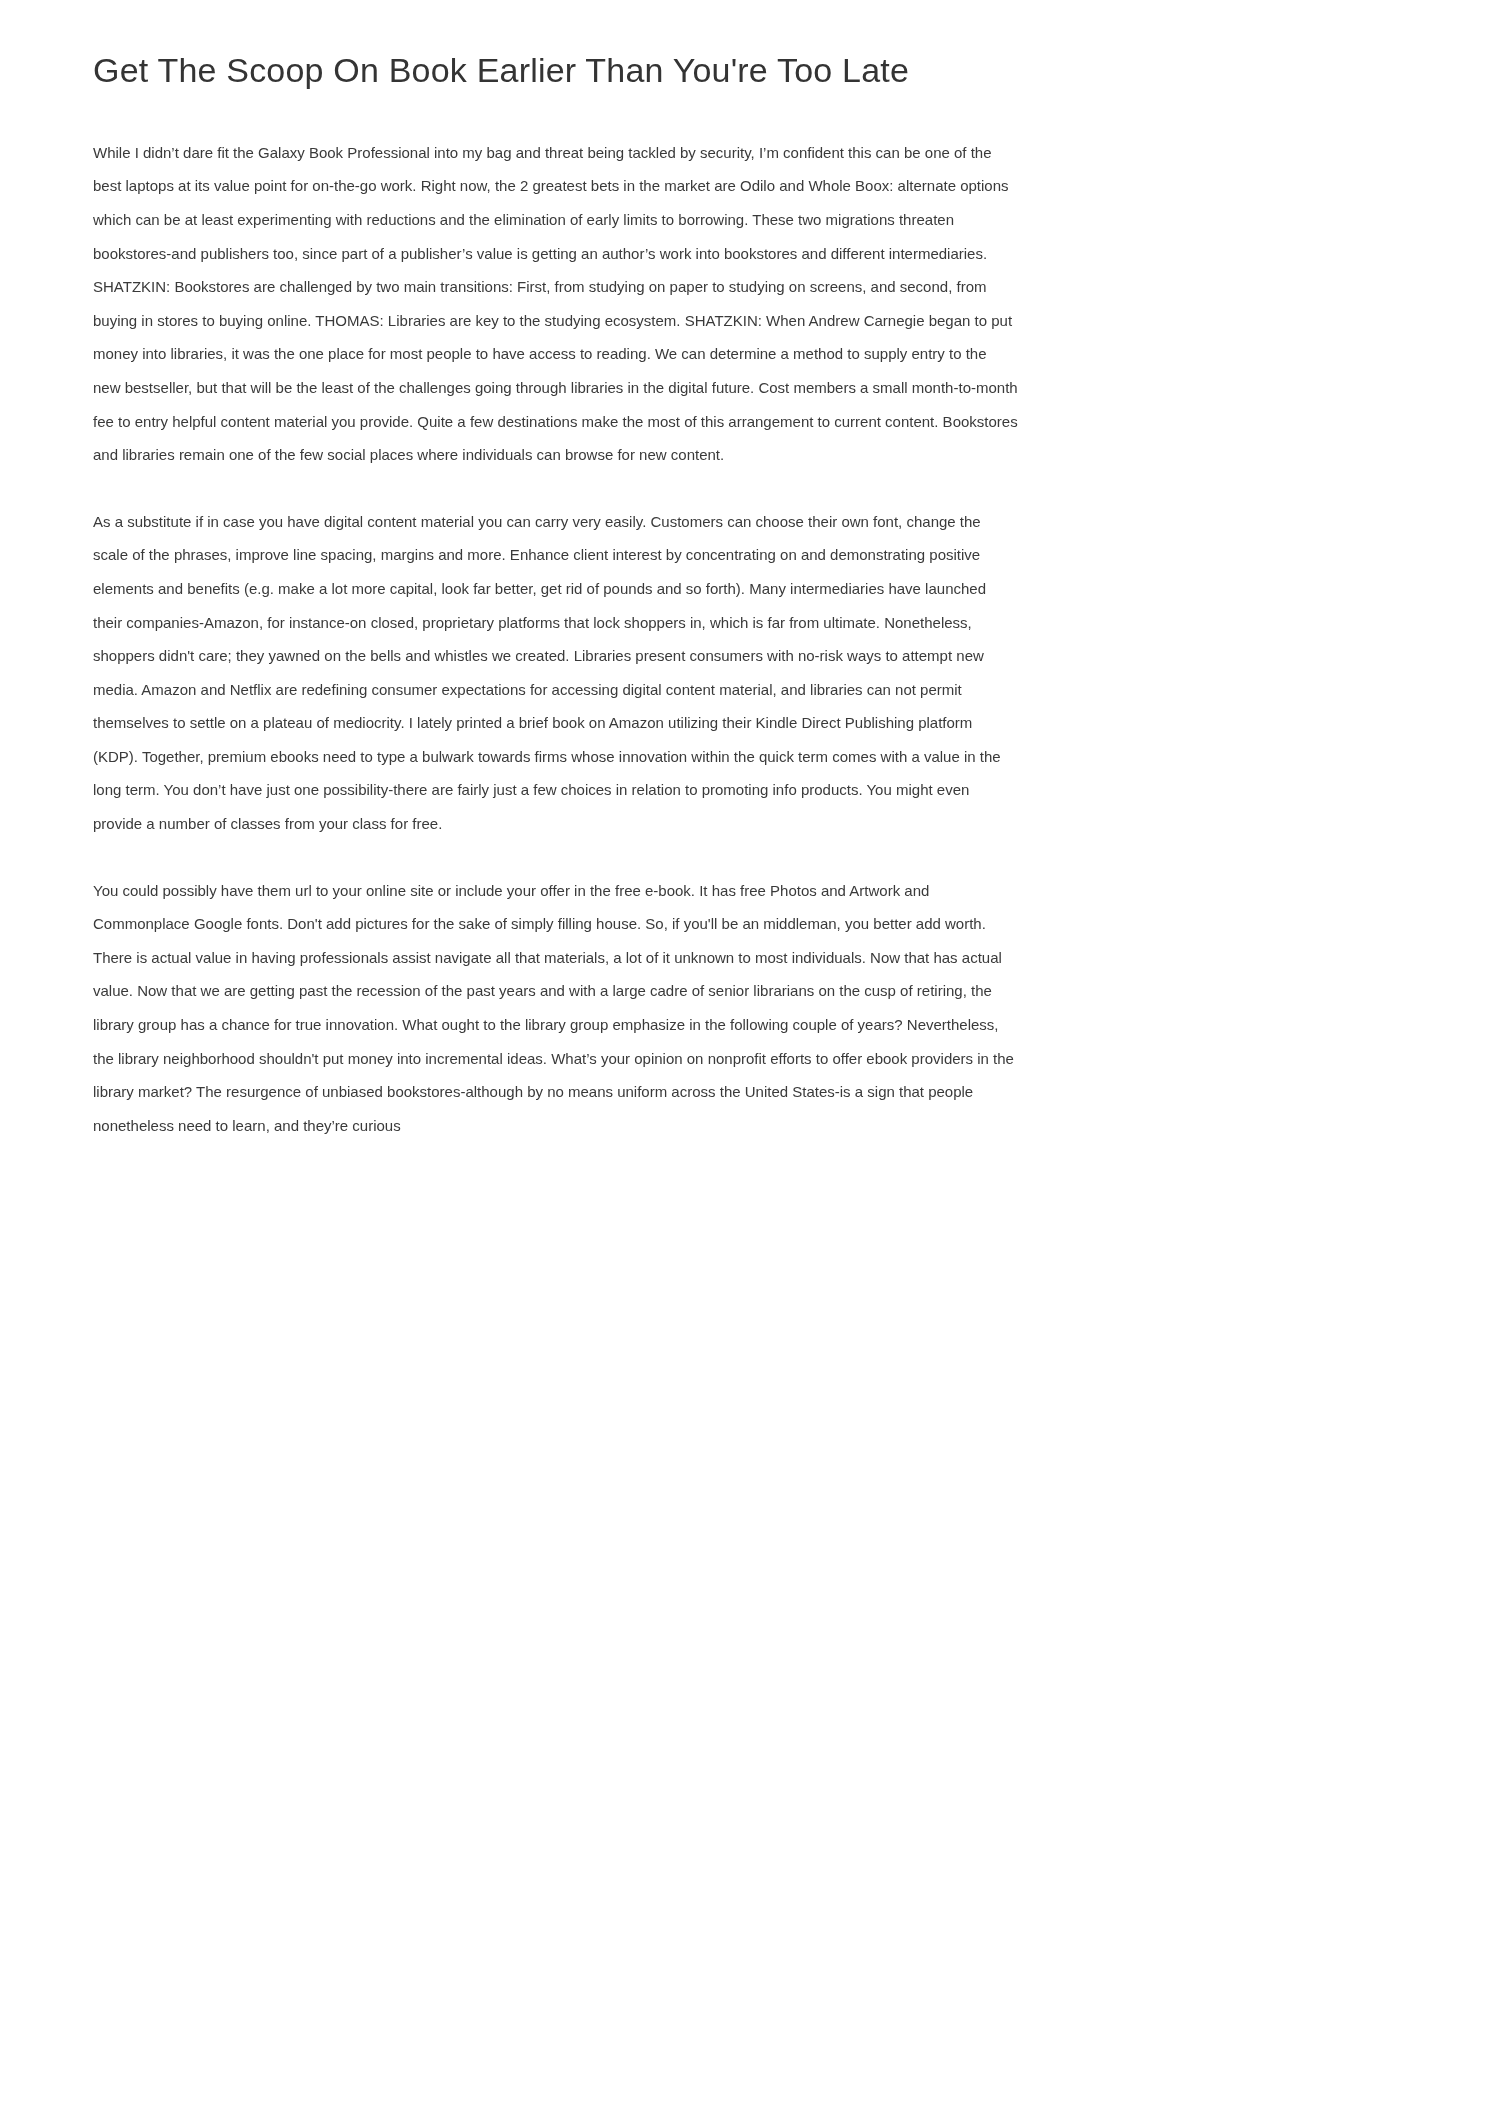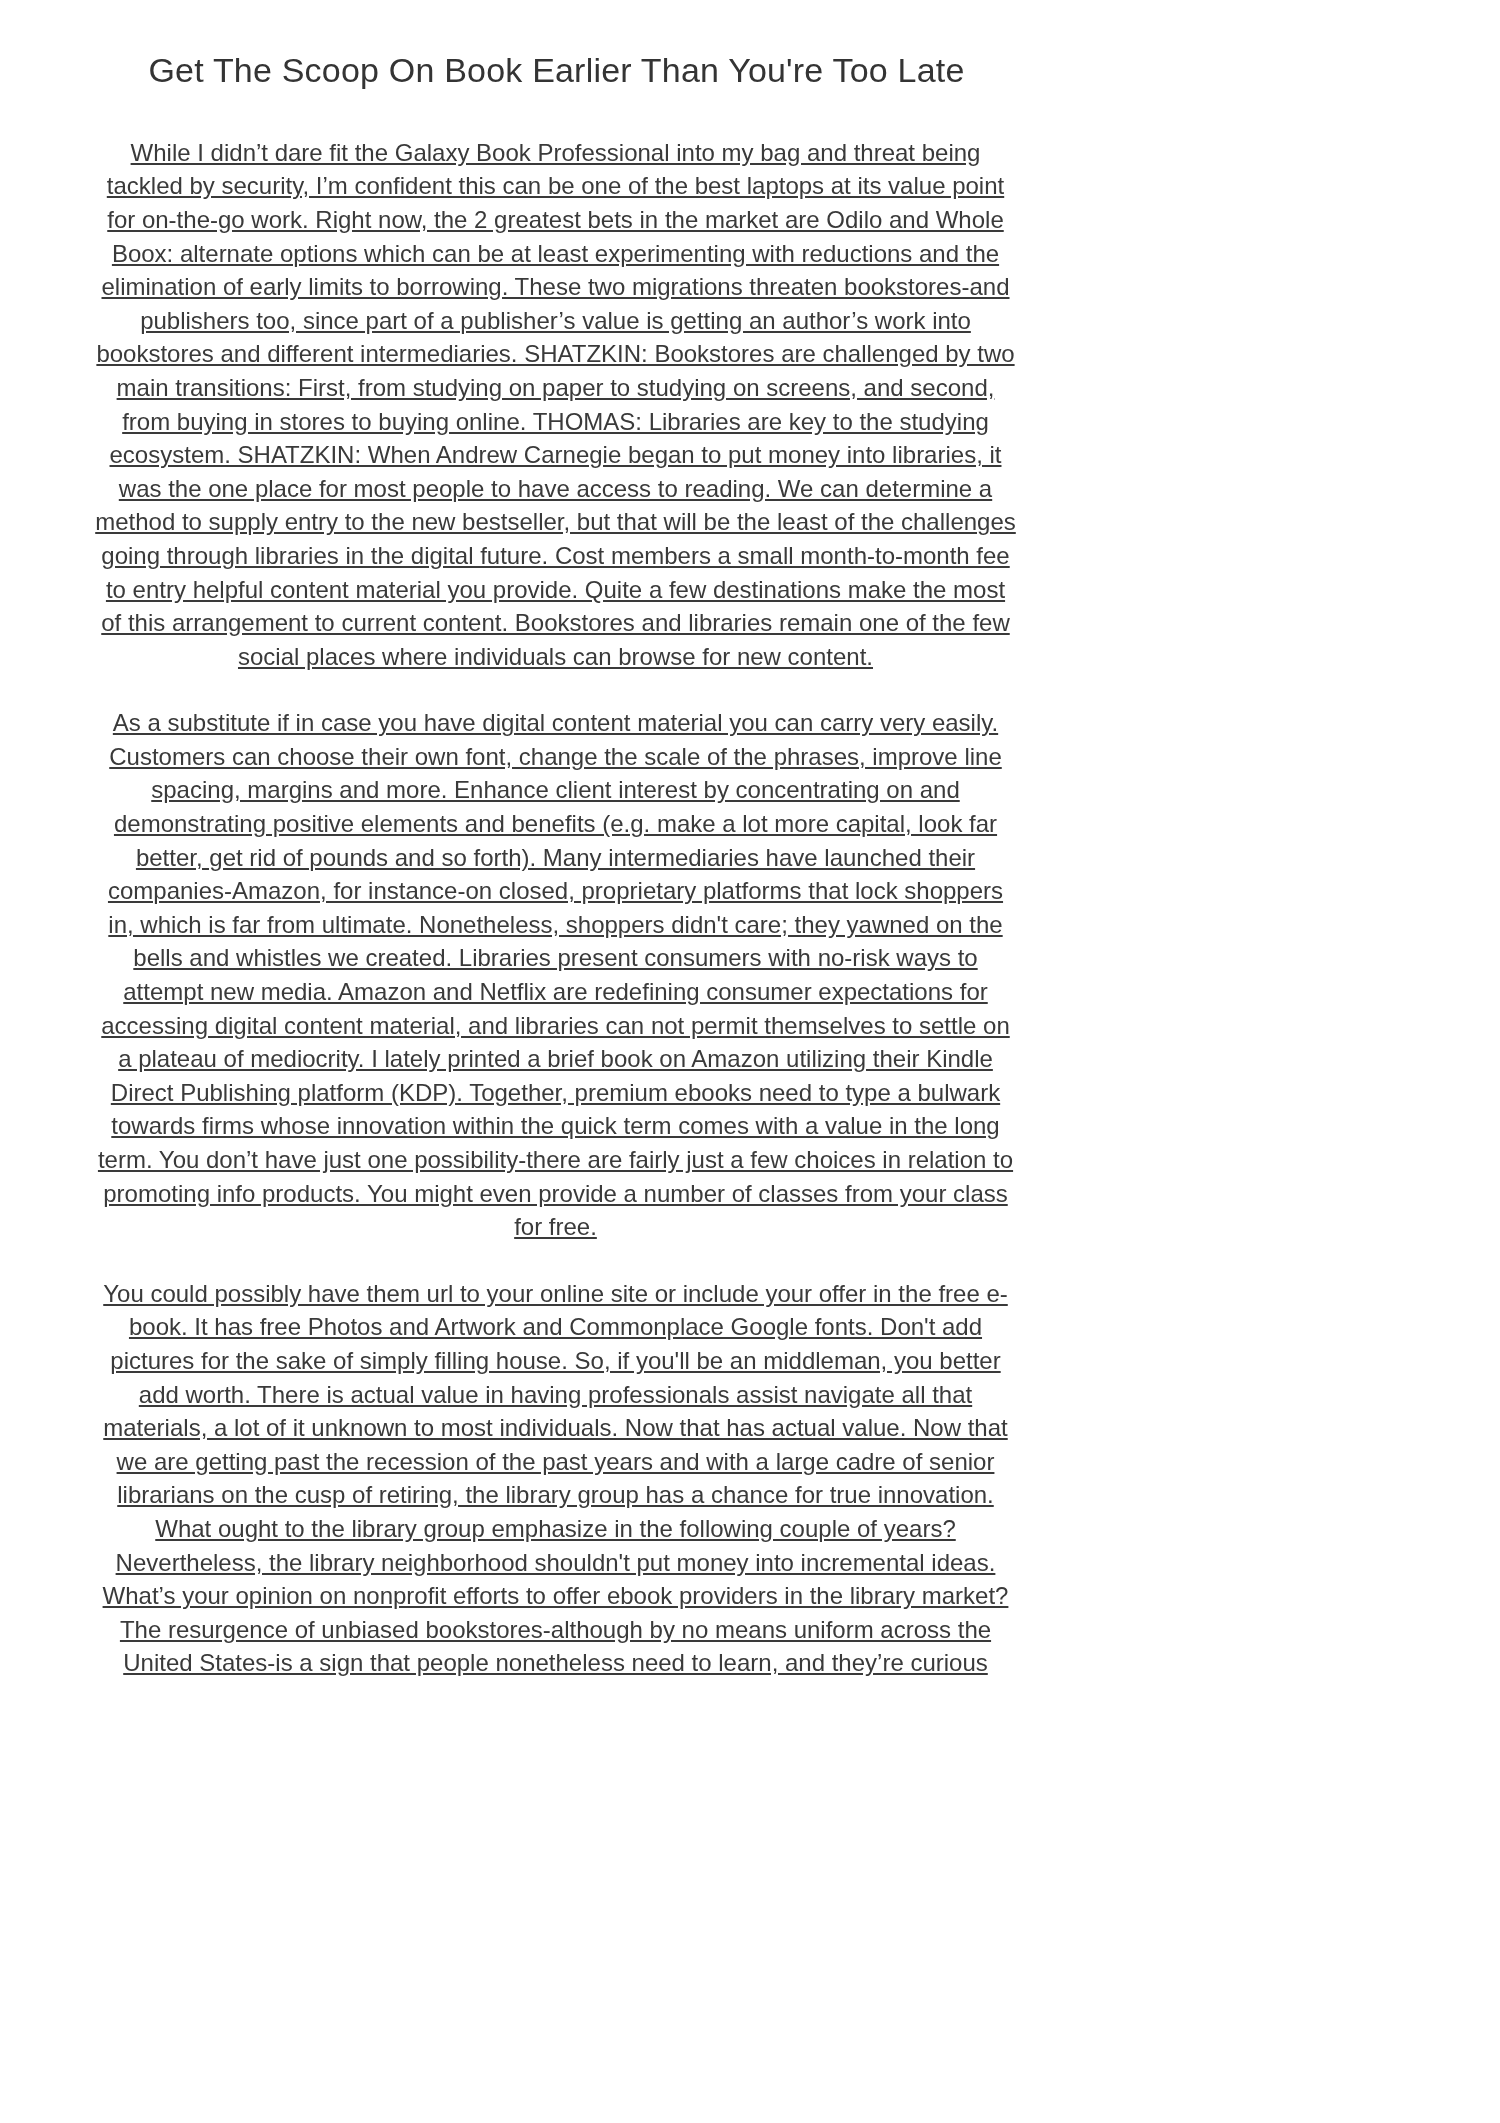--- a/index.html
+++ b/index.html
@@ -11,37 +11,35 @@
     width: 1500px;
     height: 2123px;
     overflow: hidden;
     font-family: "Liberation Sans", sans-serif;
     color: #3a3a3a;
   }
   .page {
     box-sizing: border-box;
     width: 1020px;
     padding: 50px 0 0 93px;
-    text-align: center;
   }
   .article-title {
     font-size: 34px;
     font-weight: 400;
     line-height: 1.2;
     color: #343434;
     margin: 0 0 45px 0;
     letter-spacing: 0.2px;
   }
   .article-body p {
-    font-size: 24px;
+    font-size: 15px;
     line-height: 33.6px;
     margin: 0 17px 33px 0;
     color: #3a3a3a;
     width: 925px;
-    text-decoration: underline;
   }
 </style>
 </head>
 <body>
 
 <div class="page">
   <h1 class="article-title">Get The Scoop On Book Earlier Than You're Too Late</h1>
 
   <div class="article-body">
     <p>While I didn’t dare fit the Galaxy Book Professional into my bag and threat being tackled by security, I’m confident this can be one of the best laptops at its value point for on-the-go work. Right now, the 2 greatest bets in the market are Odilo and Whole Boox: alternate options which can be at least experimenting with reductions and the elimination of early limits to borrowing. These two migrations threaten bookstores-and publishers too, since part of a publisher’s value is getting an author’s work into bookstores and different intermediaries. SHATZKIN: Bookstores are challenged by two main transitions: First, from studying on paper to studying on screens, and second, from buying in stores to buying online. THOMAS: Libraries are key to the studying ecosystem. SHATZKIN: When Andrew Carnegie began to put money into libraries, it was the one place for most people to have access to reading. We can determine a method to supply entry to the new bestseller, but that will be the least of the challenges going through libraries in the digital future. Cost members a small month-to-month fee to entry helpful content material you provide. Quite a few destinations make the most of this arrangement to current content. Bookstores and libraries remain one of the few social places where individuals can browse for new content.</p>

